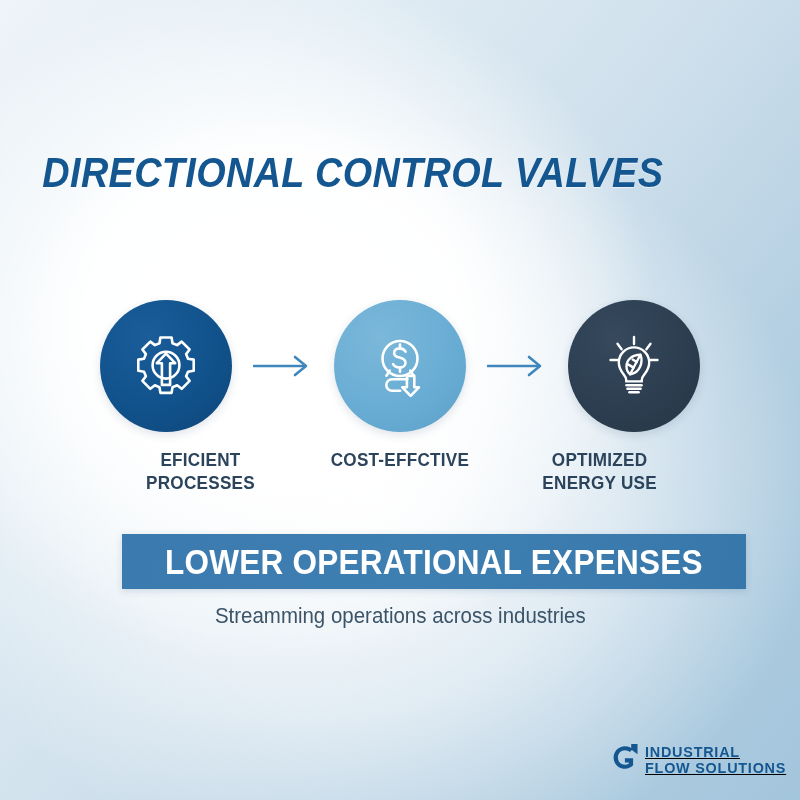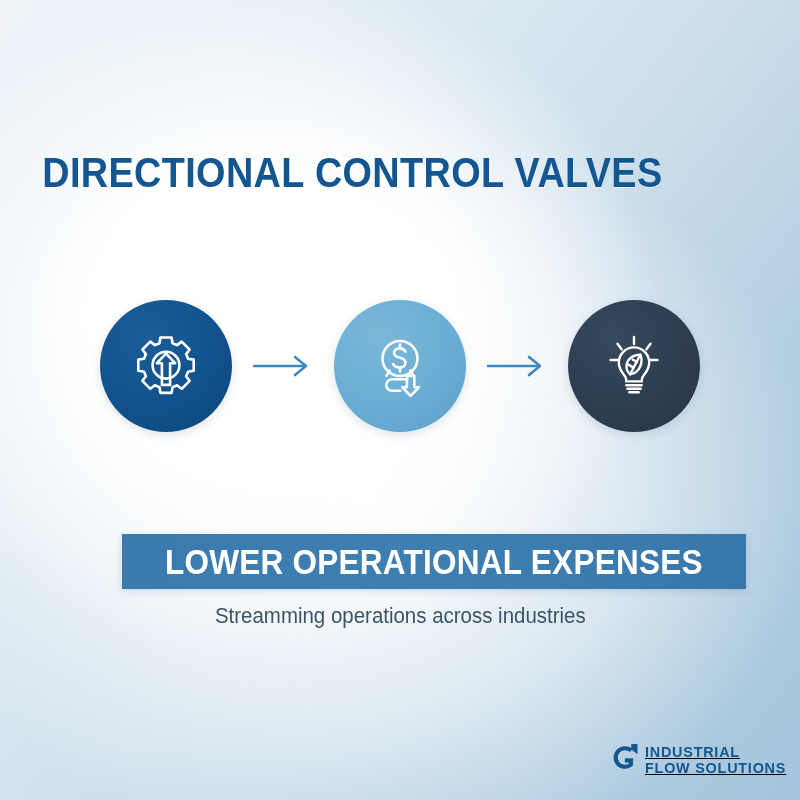--- a/index.html
+++ b/index.html
@@ -26,20 +26,21 @@
       linear-gradient(128deg, #eef4f8 0%, #e3eef5 22%, #cfe0ec 50%, #b4cfe2 74%, #a3c5dc 100%);
   }
 
   
   .title-wrap {
     position: absolute;
     top: 147px;
     left: 0;
     width: 632px;
     text-align: center;
+    font-style: italic;
   }
   .title {
     display: inline-block;
     font-family: "Liberation Sans Narrow", "Liberation Sans", sans-serif;
     font-size: 43px;
     line-height: 50px;
     font-weight: bold;
     letter-spacing: 0.4px;
     color: #14568f;
     transform: scaleX(0.88);
@@ -271,20 +272,33 @@
             <line x1="29.4" y1="56.3" x2="44.6" y2="56.3"></line>
             <line x1="30.4" y1="59.8" x2="43.6" y2="59.8"></line>
             <path d="M32.4 63.2h9.2"></path>
           </svg>
         </span>
       </div>
     </div>
 
   </div>
 
+  <div class="captions">
+    <div class="caption-cell">
+      <div class="caption">EFICIENT
+PROCESSES</div>
+    </div>
+    <div class="caption-cell">
+      <div class="caption">COST-EFFCTIVE</div>
+    </div>
+    <div class="caption-cell">
+      <div class="caption">OPTIMIZED
+ENERGY USE</div>
+    </div>
+  </div>
 
   <div class="banner">
     <div class="banner-text">LOWER OPERATIONAL EXPENSES</div>
   </div>
 
   <div class="subtitle-wrap">
     <div class="subtitle">Streamming operations across industries</div>
   </div>
 
   <div class="logo">

